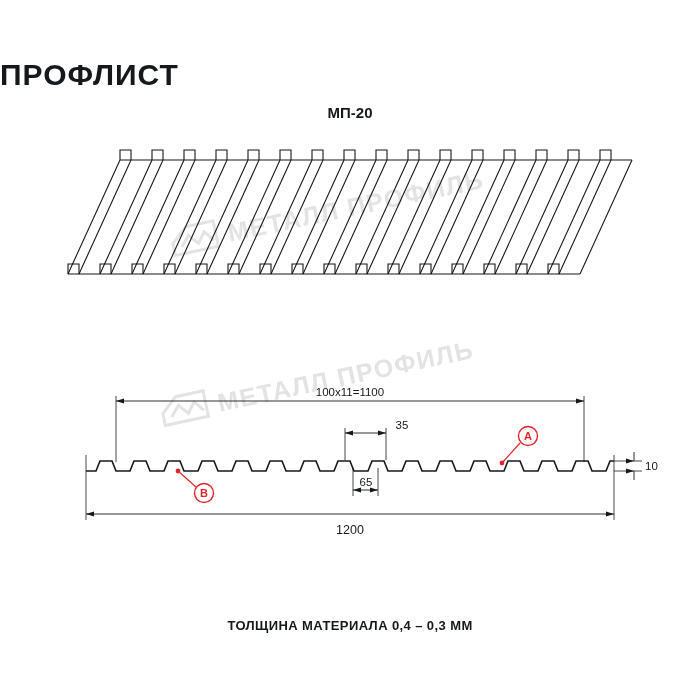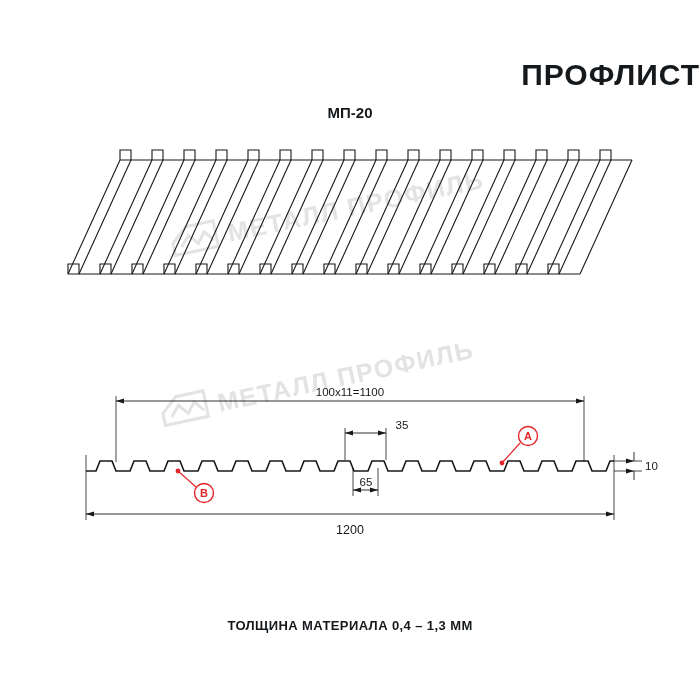--- a/index.html
+++ b/index.html
@@ -18,21 +18,21 @@
   .page {
     position: relative;
     width: 700px;
     height: 700px;
   }
   .title {
     position: absolute;
     top: 58px;
     left: 0;
     width: 700px;
-    text-align: right;
+    text-align: left;
     font-size: 30px;
     font-weight: bold;
     letter-spacing: 1px;
     color: #16191c;
   }
   .subtitle {
     position: absolute;
     top: 104px;
     left: 0;
     width: 700px;
@@ -268,14 +268,14 @@
     </g>
 
     <g>
       <path d="M178 471 L196 487" stroke="#e1252b" stroke-width="1.2" fill="none"></path>
       <circle cx="178" cy="471" r="2.4" fill="#e1252b"></circle>
       <circle cx="204" cy="493" r="9.5" fill="#ffffff" stroke="#e1252b" stroke-width="1.4"></circle>
       <text class="callout-text" x="204" y="497" text-anchor="middle">B</text>
     </g>
   </svg>
 
-  <div class="footer-note">ТОЛЩИНА МАТЕРИАЛА 0,4 – 1,3 ММ</div>
+  <div class="footer-note">ТОЛЩИНА МАТЕРИАЛА 0,4 – 0,3 ММ</div>
 </div>
 
 </body></html>

